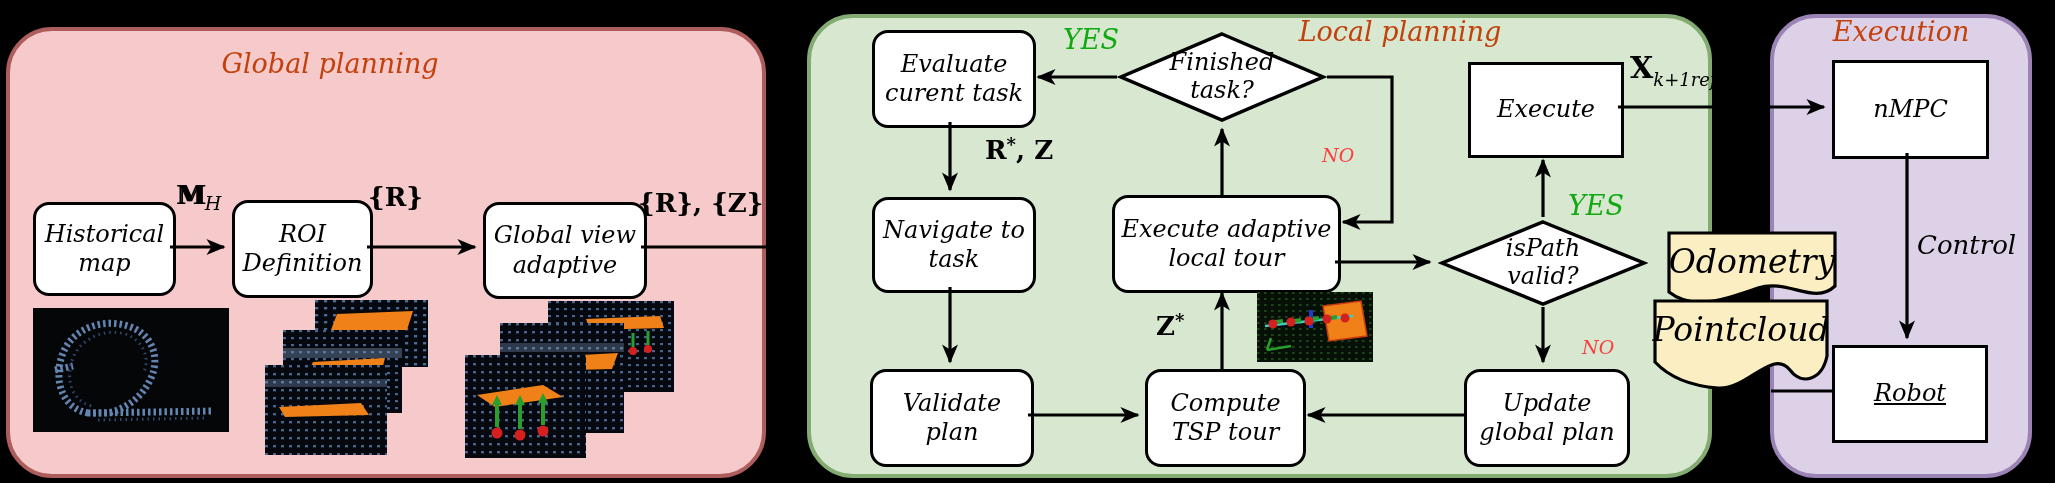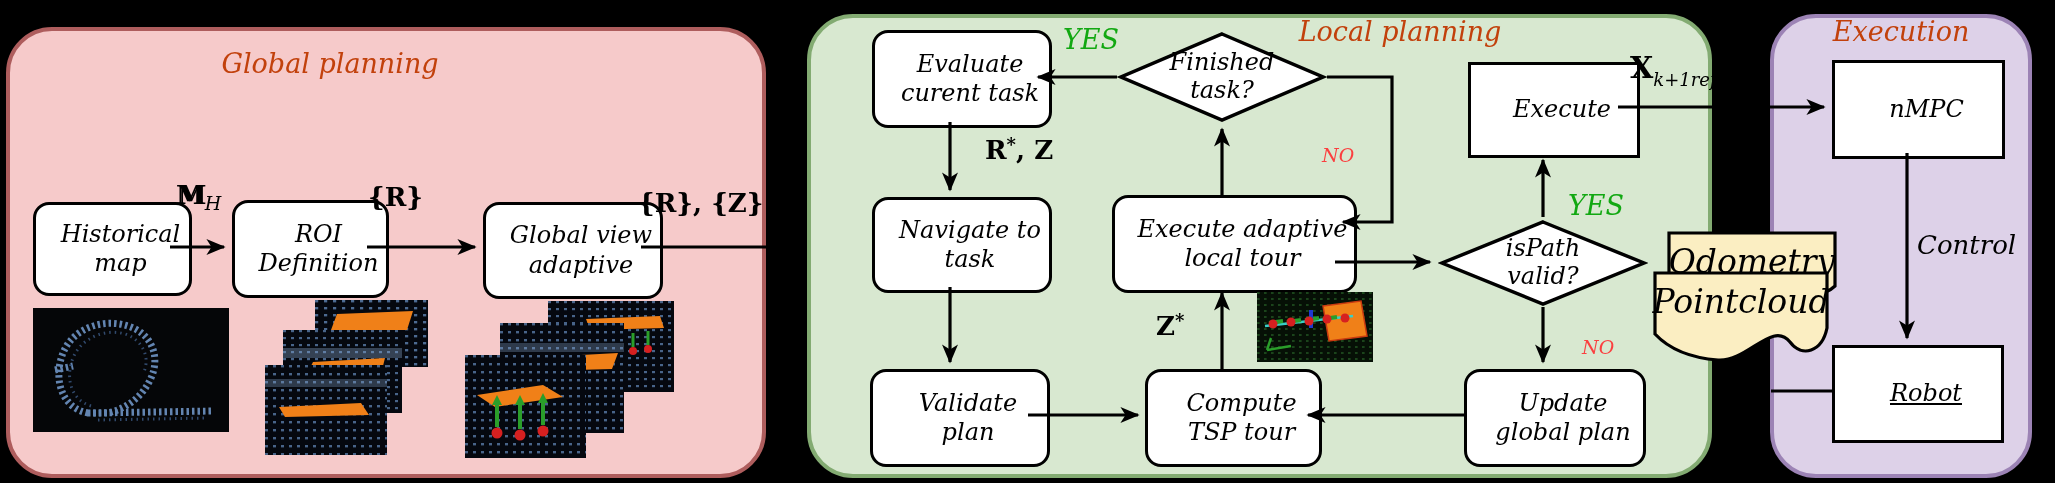--- a/index.html
+++ b/index.html
@@ -13,21 +13,21 @@
   html,body{margin:0;padding:0;background:#000;}
   #canvas{position:relative;width:2055px;height:483px;background:#000;overflow:hidden;
           font-family:"DejaVu Serif","Liberation Serif",serif;}
   .section{position:absolute;border-radius:46px;border:4px solid;}
   .sec-global{left:6px;top:27px;width:752px;height:443px;background:var(--c-global-fill);border-color:var(--c-global-border);}
   .sec-local{left:807px;top:14px;width:897px;height:456px;background:var(--c-local-fill);border-color:var(--c-local-border);}
   .sec-exec{left:1770px;top:14px;width:254px;height:456px;background:var(--c-exec-fill);border-color:var(--c-exec-border);}
   .sec-title{position:absolute;font-style:italic;font-size:27px;color:#c2410c;text-align:center;z-index:7;}
   .node{position:absolute;background:#fff;border:3.5px solid #000;border-radius:16px;
         display:flex;align-items:center;justify-content:center;text-align:center;
-        font-style:italic;font-size:24px;line-height:1.22;color:#000;white-space:pre-line;z-index:3;padding-left:16px;}
+        font-style:italic;font-size:24px;line-height:1.22;color:#000;white-space:pre-line;z-index:3;}
   .sharp{border-radius:0;}
   .diamond{position:absolute;z-index:3;}
   .diamond svg{position:absolute;left:0;top:0;}
   .diamond .dtext{position:absolute;left:0;top:0;width:100%;height:100%;
         display:flex;align-items:center;justify-content:center;text-align:center;
         font-style:italic;font-size:24px;line-height:1.15;white-space:pre-line;}
   .lbl{position:absolute;z-index:7;font-size:26px;color:#000;}
   .italic{font-style:italic;}
   .mathbf{font-weight:bold;font-style:normal;}
   .yes{color:var(--c-yes);font-style:italic;font-size:27px;}
@@ -280,20 +280,20 @@
         <line x1="10" y1="58" x2="14" y2="46"></line>
       </g>
   </svg>
 
   <div class="doc" style="left:1666px;top:230px;width:172px;height:80px;">
     <svg width="172" height="80">
       <path d="M3,3 L169,3 L169,56 C 148,76 122,48 92,58 C 62,68 28,82 3,62 Z" fill="#fbeec2" stroke="#000" stroke-width="3.2"></path>
     </svg>
     <div class="dtxt">Odometry</div>
   </div>
-  <div class="doc" style="left:1652px;top:270px;width:178px;height:98px;">
+  <div class="doc" style="left:1652px;top:298px;width:178px;height:98px;">
     <svg width="178" height="98">
       <path d="M3,3 L175,3 L175,58 C 170,82 150,88 138,72 C 120,50 96,92 66,90 C 40,88 18,80 3,64 Z" fill="#fbeec2" stroke="#000" stroke-width="3.2"></path>
     </svg>
     <div class="dtxt">Pointcloud</div>
   </div>
 
 </div>
 
 </body></html>

